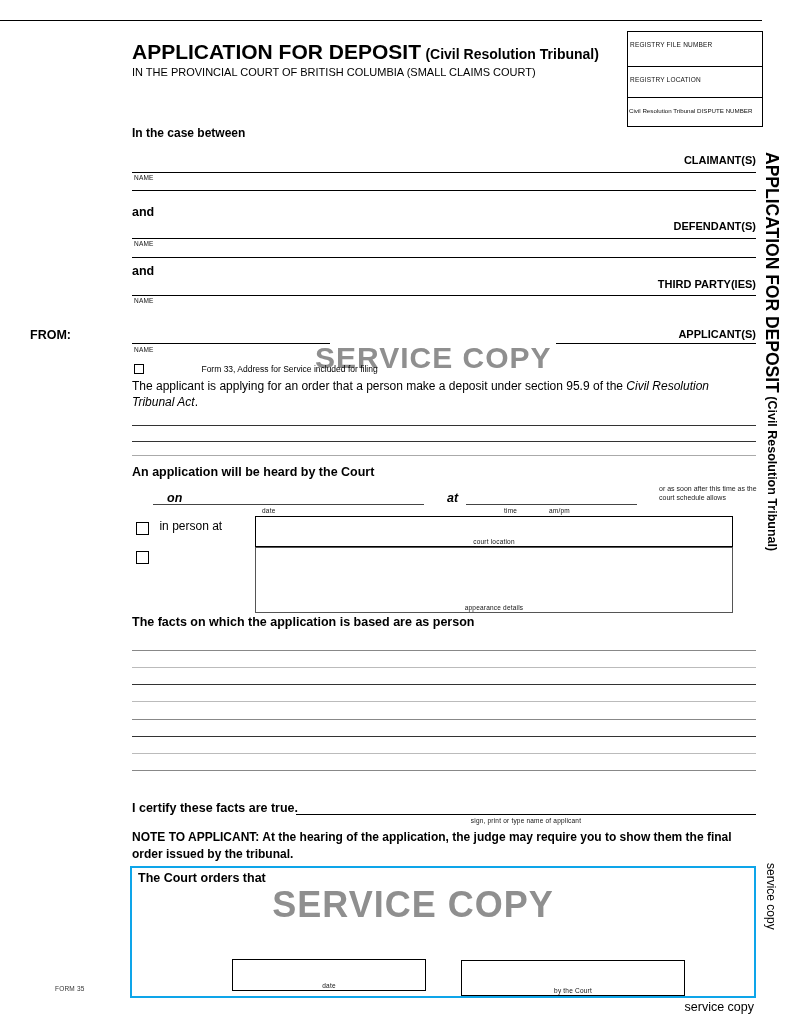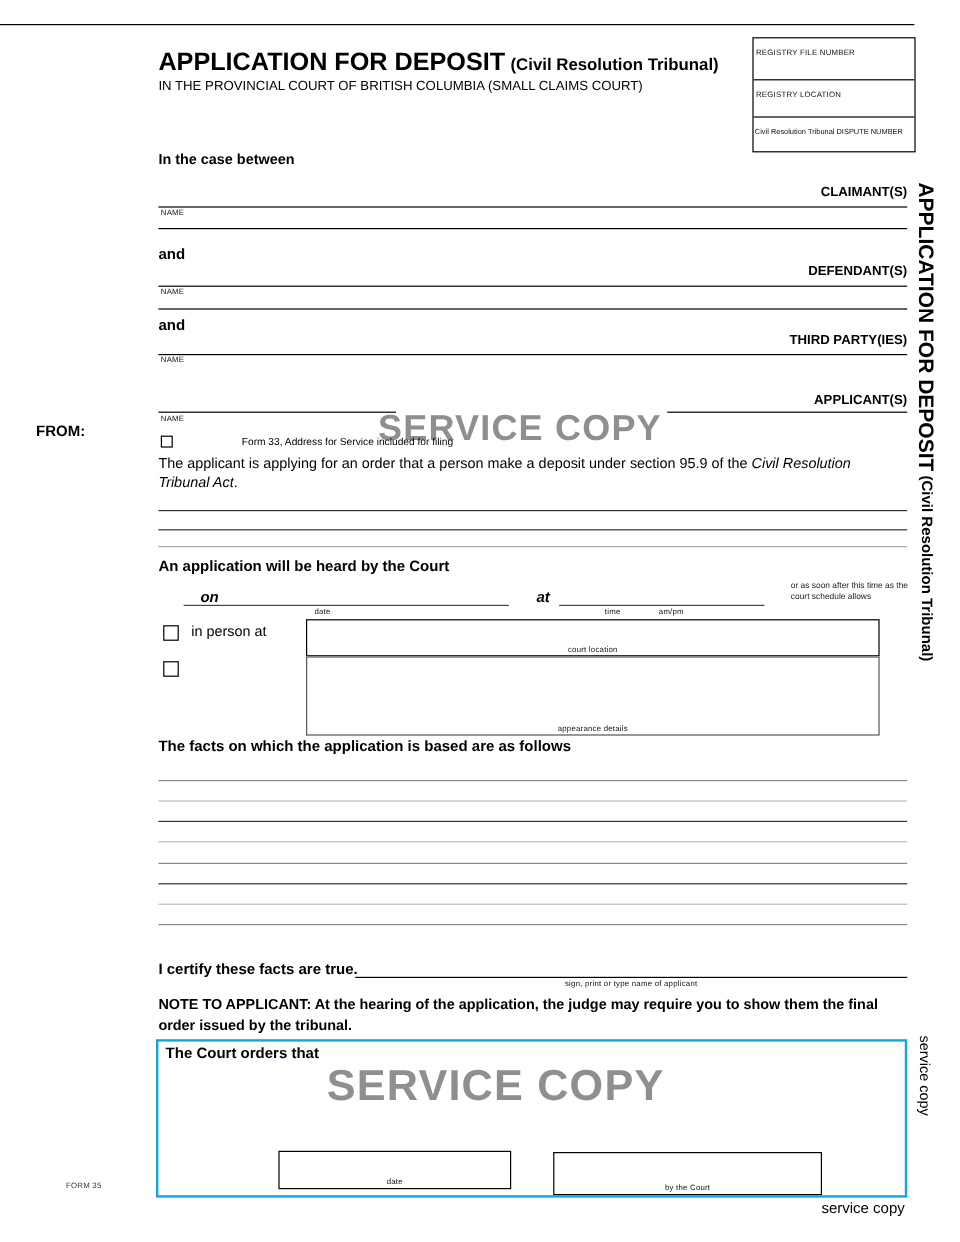--- a/index.html
+++ b/index.html
@@ -65,21 +65,21 @@
   <div class="abs right-lbl" style="top:220px;right:44px;">DEFENDANT(S)</div>
   <div class="abs hline" style="top:238px;left:132px;width:624px;"></div>
   <div class="abs tiny" style="top:240px;left:134px;">NAME</div>
   <div class="abs hline" style="top:257px;left:132px;width:624px;"></div>
 
   <div class="abs b t125" style="top:264px;left:132px;">and</div>
   <div class="abs right-lbl" style="top:278px;right:44px;">THIRD PARTY(IES)</div>
   <div class="abs hline" style="top:295px;left:132px;width:624px;"></div>
   <div class="abs tiny" style="top:297px;left:134px;">NAME</div>
 
-  <div class="abs b t125" style="top:352px;left:30px;">FROM:</div>
+  <div class="abs b t125" style="top:328px;left:30px;">FROM:</div>
   <div class="abs right-lbl" style="top:328px;right:44px;">APPLICANT(S)</div>
   <div class="abs hline" style="top:343px;left:556px;width:200px;"></div>
   <div class="abs hline" style="top:343px;left:132px;width:198px;"></div>
   <div class="abs tiny" style="top:346px;left:134px;">NAME</div>
 
   <div class="abs wm" style="top:341px;left:315px;font-size:30px;">SERVICE COPY</div>
 
   <div class="abs" style="top:359px;left:134px;">
     <span class="cb" style="width:8px;height:8px;"></span>
     <span class="small85" style="margin-left:5px;vertical-align:middle;padding-left:48px;">Form 33, Address for Service included for filing</span>
@@ -110,21 +110,21 @@
     <span class="box-lbl tiny">court location</span>
   </div>
 
   <div class="abs" style="top:550px;left:136px;width:118px;">
     <span class="cb" style="width:11px;height:11px;float:left;margin-top:1px;"></span>
   </div>
   <div class="abs box" style="top:547px;left:255px;width:476px;height:64px;border-color:#555;">
     <span class="box-lbl tiny">appearance details</span>
   </div>
 
-  <div class="abs b t125" style="top:615px;left:132px;">The facts on which the application is based are as follows</div>
+  <div class="abs b t125" style="top:615px;left:132px;">The facts on which the application is based are as person</div>
   <div class="abs fact-line" style="top:650px;left:132px;width:624px;"></div>
   <div class="abs fact-line l" style="top:667px;left:132px;width:624px;"></div>
   <div class="abs fact-line d" style="top:684px;left:132px;width:624px;"></div>
   <div class="abs fact-line l" style="top:701px;left:132px;width:624px;"></div>
   <div class="abs fact-line" style="top:719px;left:132px;width:624px;"></div>
   <div class="abs fact-line d" style="top:736px;left:132px;width:624px;"></div>
   <div class="abs fact-line l" style="top:753px;left:132px;width:624px;"></div>
   <div class="abs fact-line" style="top:770px;left:132px;width:624px;"></div>
 
   <div class="abs b t125" style="top:801px;left:132px;">I certify these facts are true.</div>

